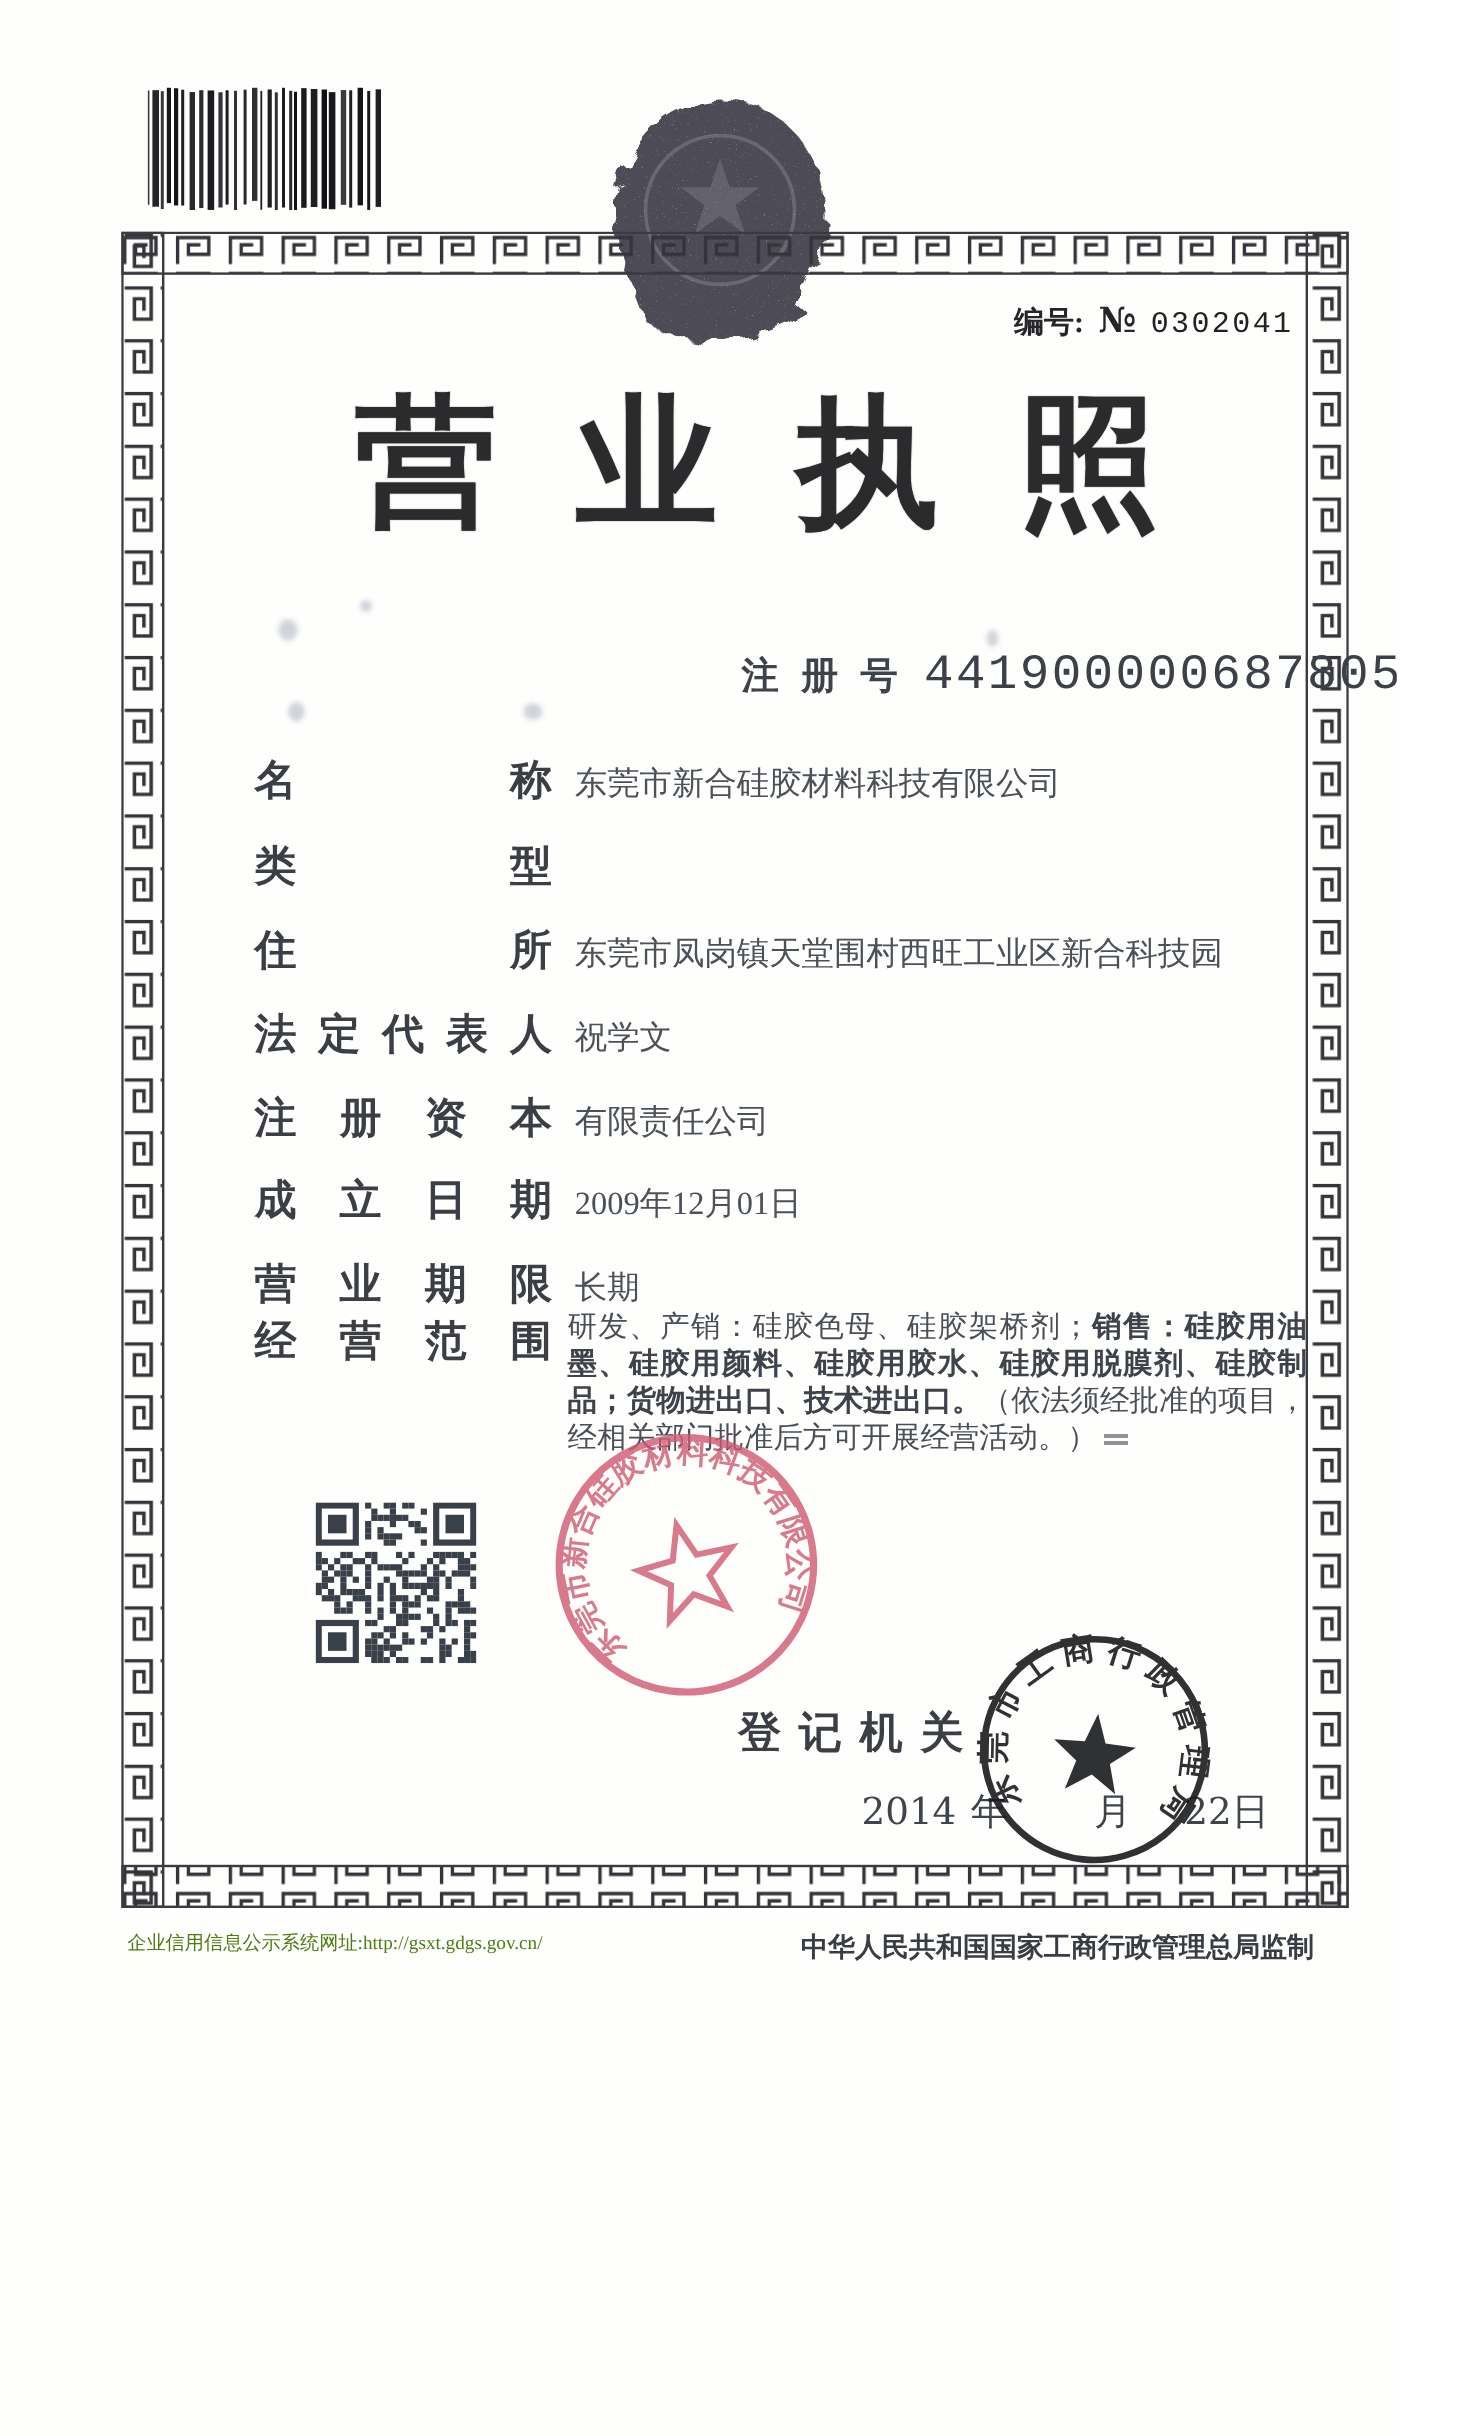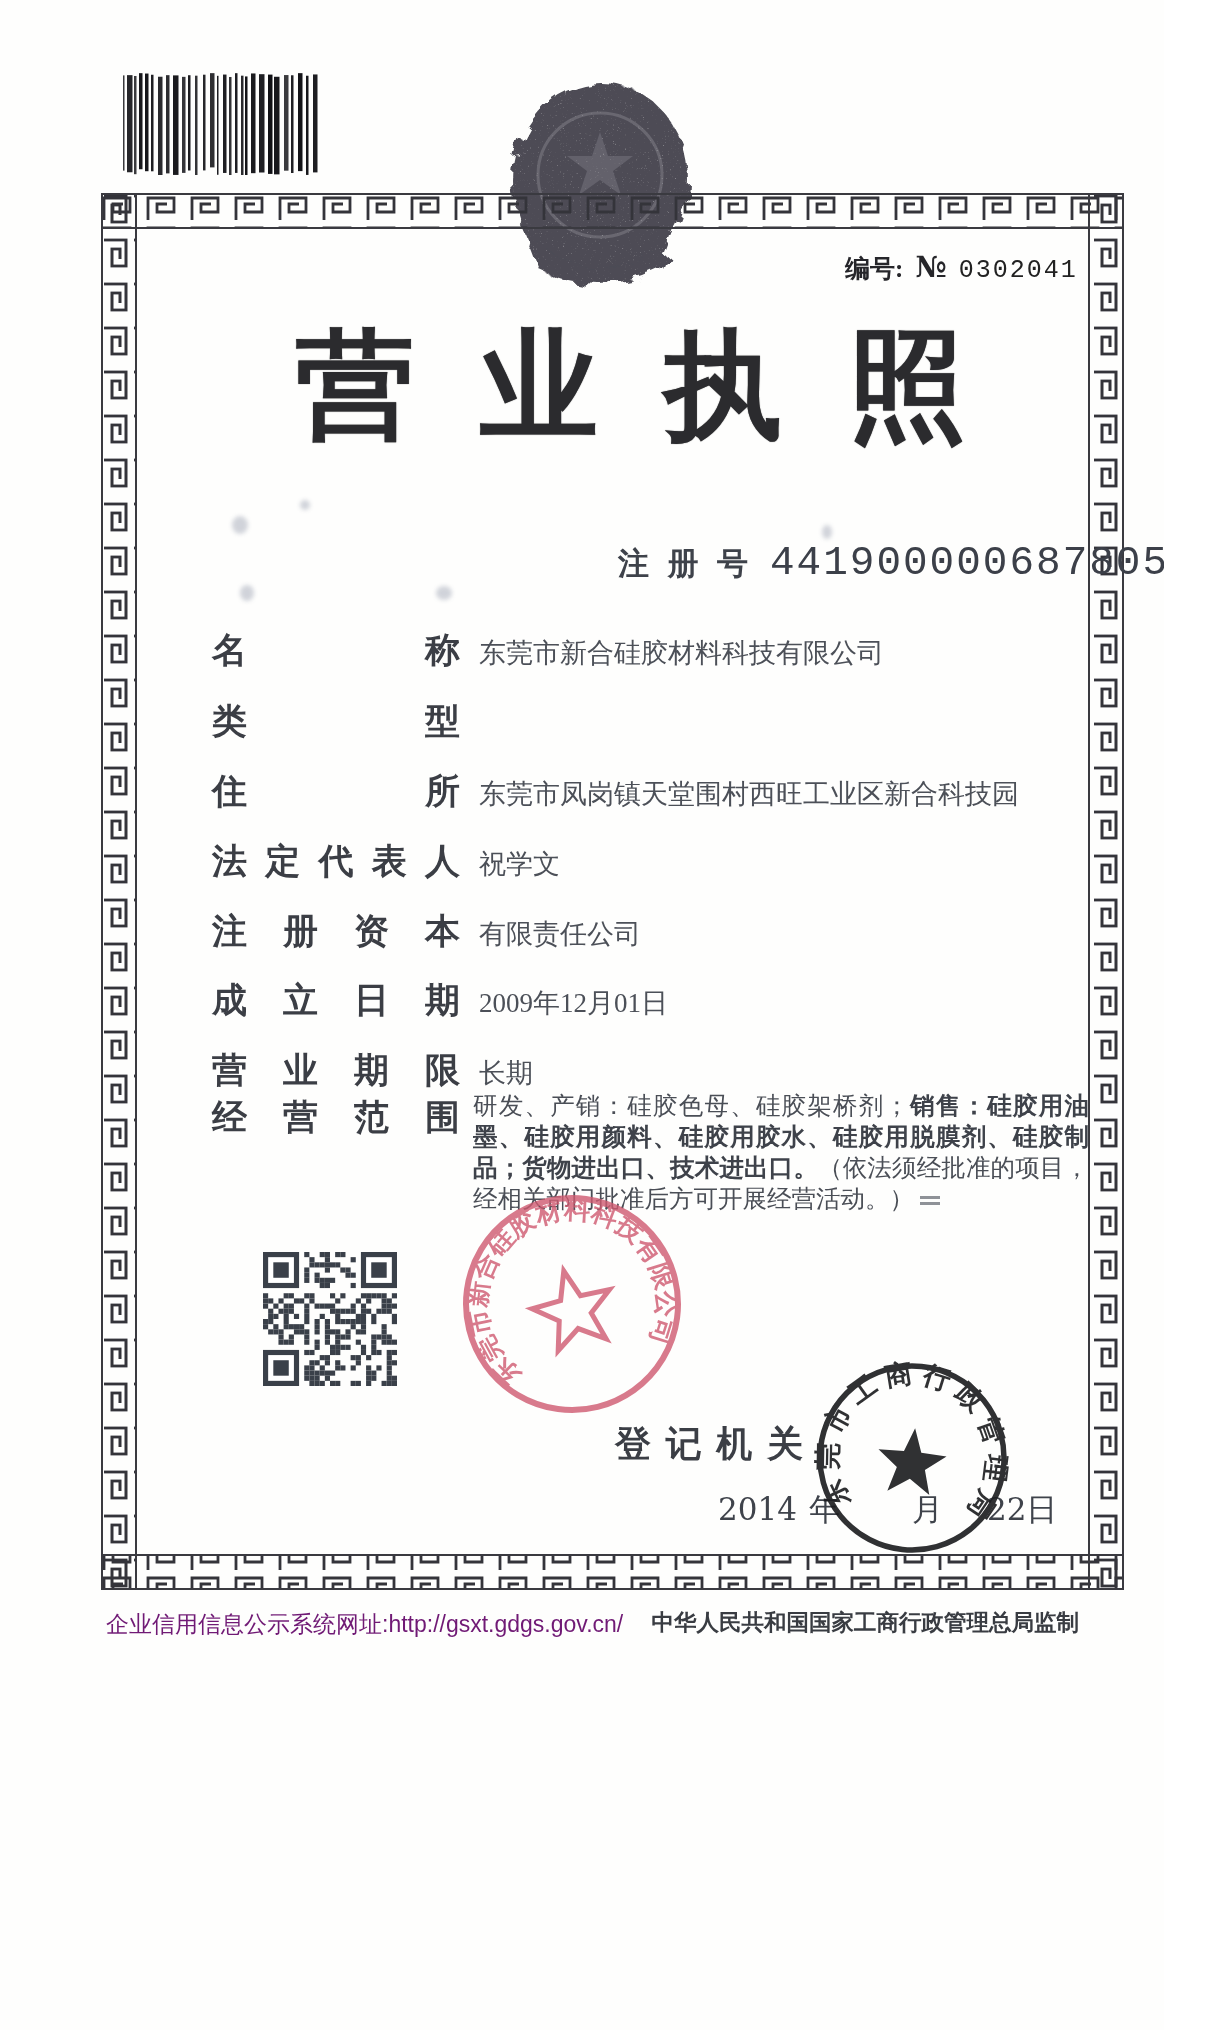--- a/index.html
+++ b/index.html
@@ -58,23 +58,23 @@
           font-family:"DejaVu Serif",serif;white-space:nowrap;}
   .dateline .u1{margin-left:12px;}
   .dateline .u2{margin-left:72px;}
   .dateline .dd{margin-left:44px;}
 
   
   .company-seal{position:absolute;left:452px;top:1184px;opacity:.8;}
   .registry-seal{position:absolute;left:812px;top:1358px;opacity:.9;}
 
   
-  .footer-left{position:absolute;left:106px;top:1609px;font-size:23px;color:#701a75;
-          font-family:Liberation Sans, sans-serif;}
-  .footer-right{position:absolute;left:634px;top:1607px;width:445px;text-align:right;
+  .footer-left{position:absolute;left:106px;top:1609px;font-size:16px;color:#4d7c0f;
+          font-family:Liberation Serif, serif;}
+  .footer-right{position:absolute;left:650px;top:1607px;width:445px;text-align:right;
           font-size:22.5px;font-weight:600;color:#393c42;}
 
   
   .smudge{position:absolute;background:#9aa0b0;border-radius:50%;filter:blur(2px);opacity:.45;}
   [data-justify]{}
 </style>
 </head>
 <body>
 
 <div class="page">

